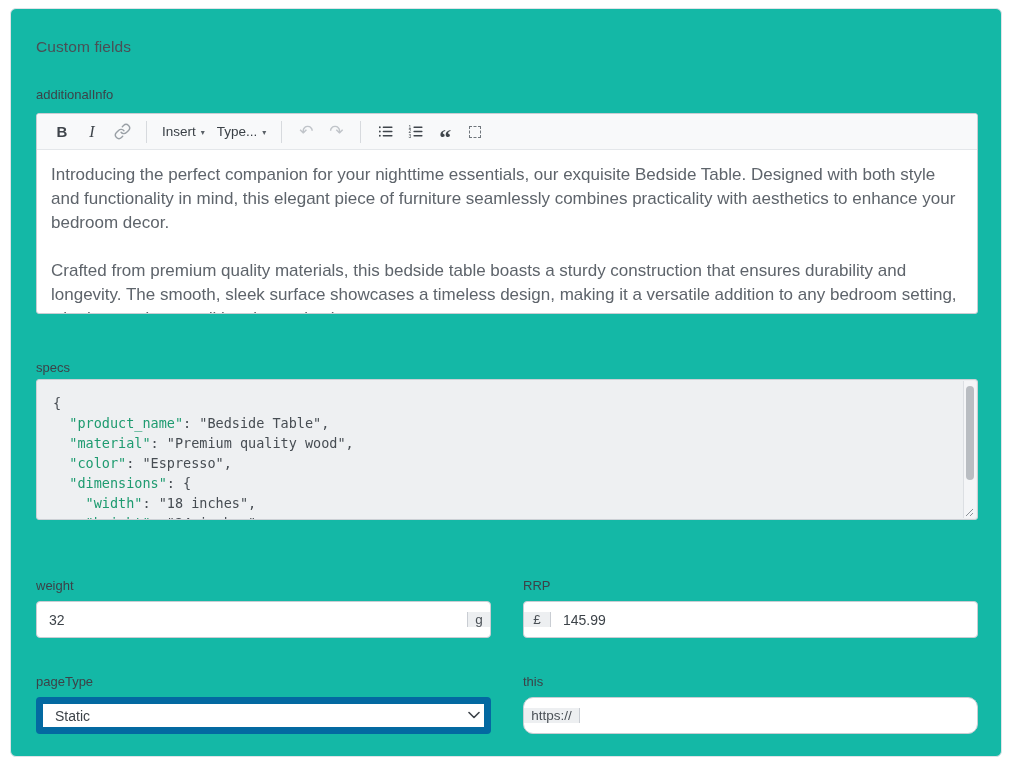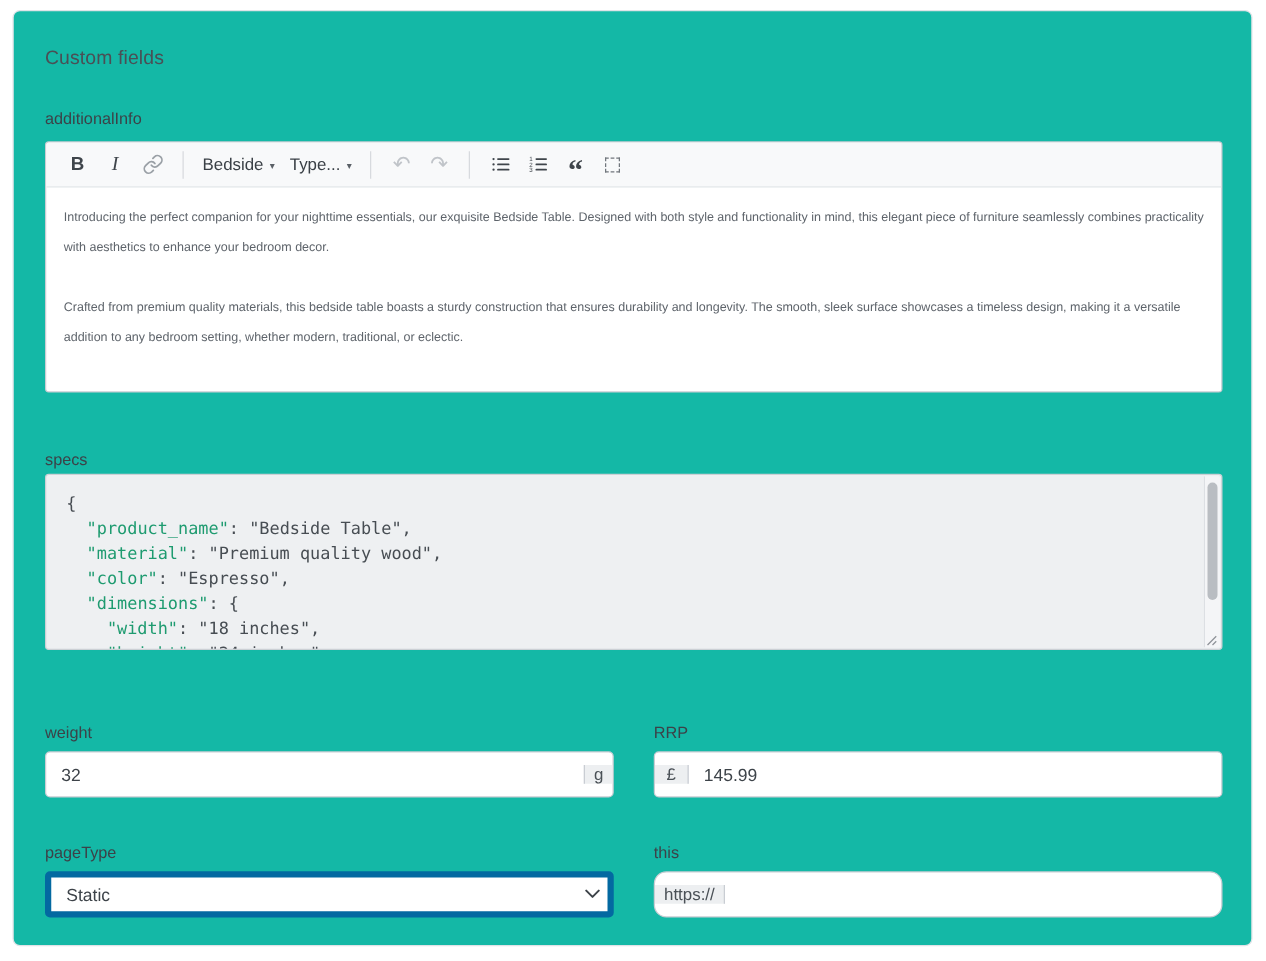--- a/index.html
+++ b/index.html
@@ -27,21 +27,21 @@
   .tb-italic { font-family:"Liberation Serif", serif; font-style:italic; font-size:16px; }
   .tb-drop { font-size:13.5px; gap:5px; color:#3a4046; }
   .tb-caret { font-size:8px; color:#5a6066; transform:translateY(1px); }
   .tb-divider { width:1px; height:22px; background:#d7dade; margin:0 7px; }
   .tb-disabled { color:#c0c4c9; font-size:17px; }
   .tb-quote { font-family:"Liberation Serif", serif; font-weight:700; font-size:24px;
     line-height:10px; padding-top:10px; }
   .tb-square { width:12px; height:12px; border:1px dashed #70767c; }
   .tb-icon-svg { display:block; }
 
-  .editor-body { padding:13px 14px; font-size:10px; line-height:24px; color:#5e646b; }
+  .editor-body { padding:13px 14px; font-size:17px; line-height:24px; color:#5e646b; }
   .editor-body p + p { margin-top:24px; }
 
   
   .codebox { position:absolute; left:25px; top:370px; width:942px; height:141px;
     background:#eef0f2; border:1px solid #ccd0d5; border-radius:3px; overflow:hidden; }
   .codebox pre { padding:13px 16px; font-family:"DejaVu Sans Mono", monospace;
     font-size:13.5px; line-height:20px; color:#474d53; white-space:pre; }
   .codebox .k { color:#1e9b70; }
   .code-scrollbar { position:absolute; top:1px; right:1px; bottom:1px; width:13px;
     background:#f4f5f7; border-left:1px solid #dcdfe3; border-radius:0 2px 2px 0; }
@@ -56,21 +56,21 @@
     color:#3d4349; padding:0 12px; font-family:"Liberation Sans", sans-serif;
     background:transparent; min-width:0; }
   .affix { display:flex; align-items:center; justify-content:center;
     background:#edeff1; color:#4a5056; font-size:13.5px; }
   .suffix { border-left:1px solid #c9cdd3; width:23px; }
   .prefix { border-right:1px solid #c9cdd3; }
   .prefix-currency { width:27px; }
   .prefix-protocol { width:56px; font-size:13.5px; }
 
   .select-wrap { position:absolute; height:37px; }
-  .select-wrap select { width:100%; height:100%; border:5px solid #0369a1;
+  .select-wrap select { width:100%; height:100%; border:7px solid #0369a1;
     border-radius:4px; background:#fff; font-size:14px; color:#3d4349;
     padding:0 30px 0 12px; appearance:none; -webkit-appearance:none;
     font-family:"Liberation Sans", sans-serif; cursor:pointer; }
   .select-chevron { position:absolute; right:11px; top:14px; pointer-events:none; }
 </style>
 </head>
 <body>
 
 <div class="stage">
   <div class="card">
@@ -84,21 +84,21 @@
         <button class="tb-btn tb-bold">B</button>
         <button class="tb-btn tb-italic">I</button>
         <button class="tb-btn">
           <svg class="tb-icon-svg" width="17" height="17" viewBox="0 0 24 24" fill="none" stroke="#9aa0a6" stroke-width="2" stroke-linecap="round" stroke-linejoin="round">
             <path d="M10 13a5 5 0 0 0 7.54.54l3-3a5 5 0 0 0-7.07-7.07l-1.72 1.71"></path>
             <path d="M14 11a5 5 0 0 0-7.54-.54l-3 3a5 5 0 0 0 7.07 7.07l1.71-1.71"></path>
           </svg>
         </button>
         <div class="tb-divider"></div>
         <button class="tb-btn tb-drop">
-          <span>Bedside</span>
+          <span>Insert</span>
           <span class="tb-caret">▾</span>
         </button>
         <button class="tb-btn tb-drop">
           <span>Type...</span>
           <span class="tb-caret">▾</span>
         </button>
         <div class="tb-divider"></div>
         <button class="tb-btn tb-disabled">↶</button>
         <button class="tb-btn tb-disabled">↷</button>
         <div class="tb-divider"></div>

